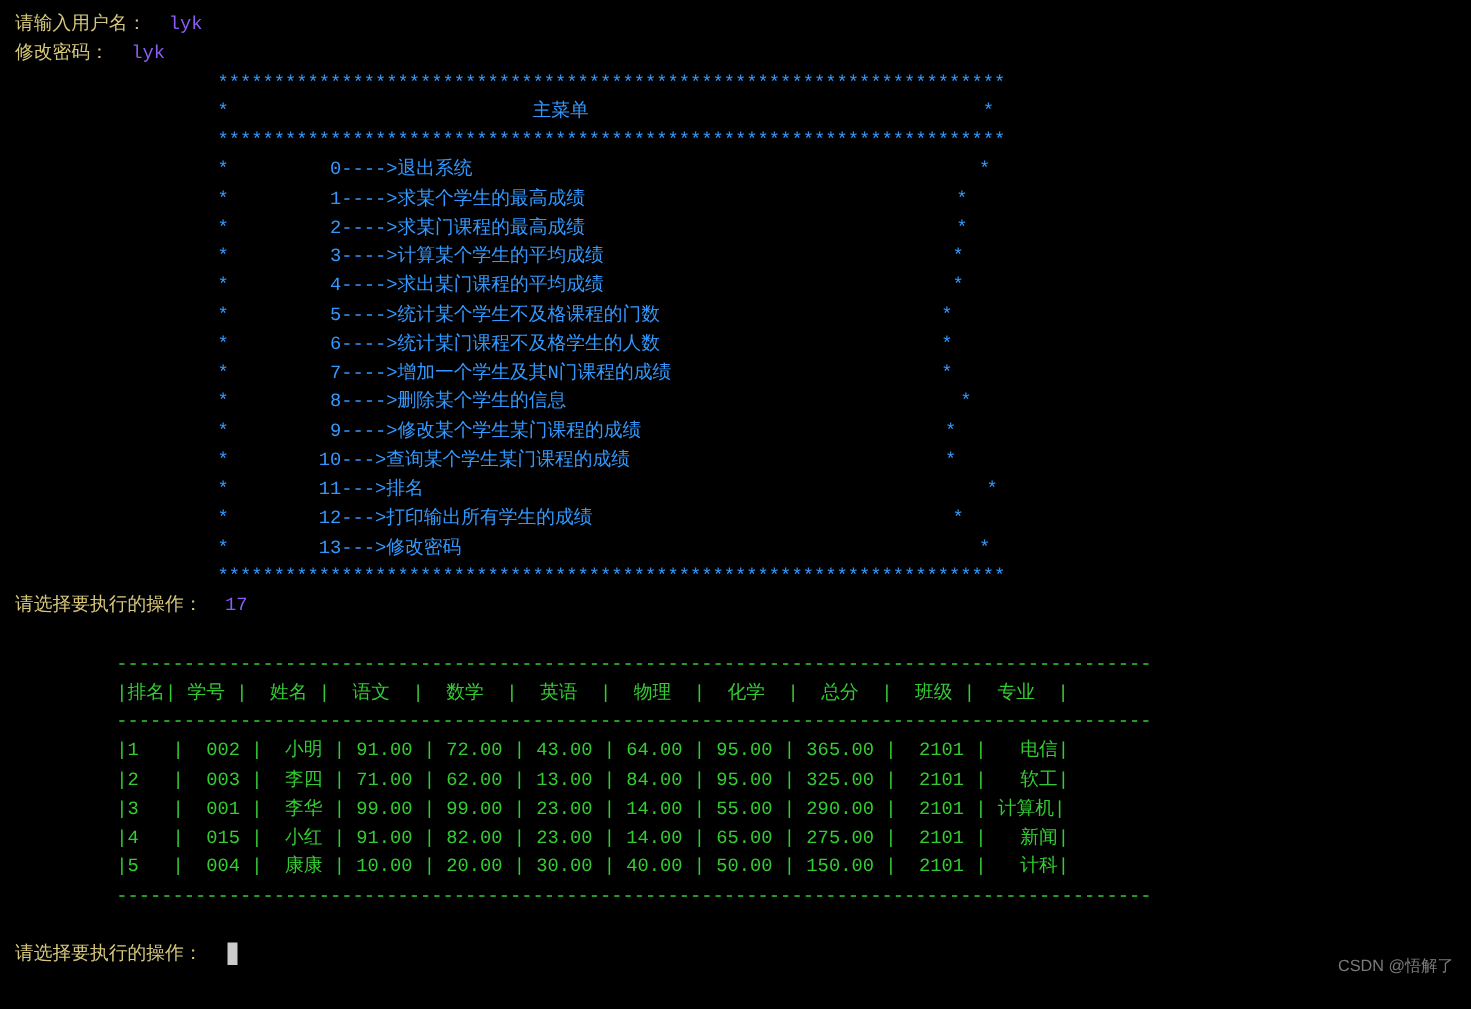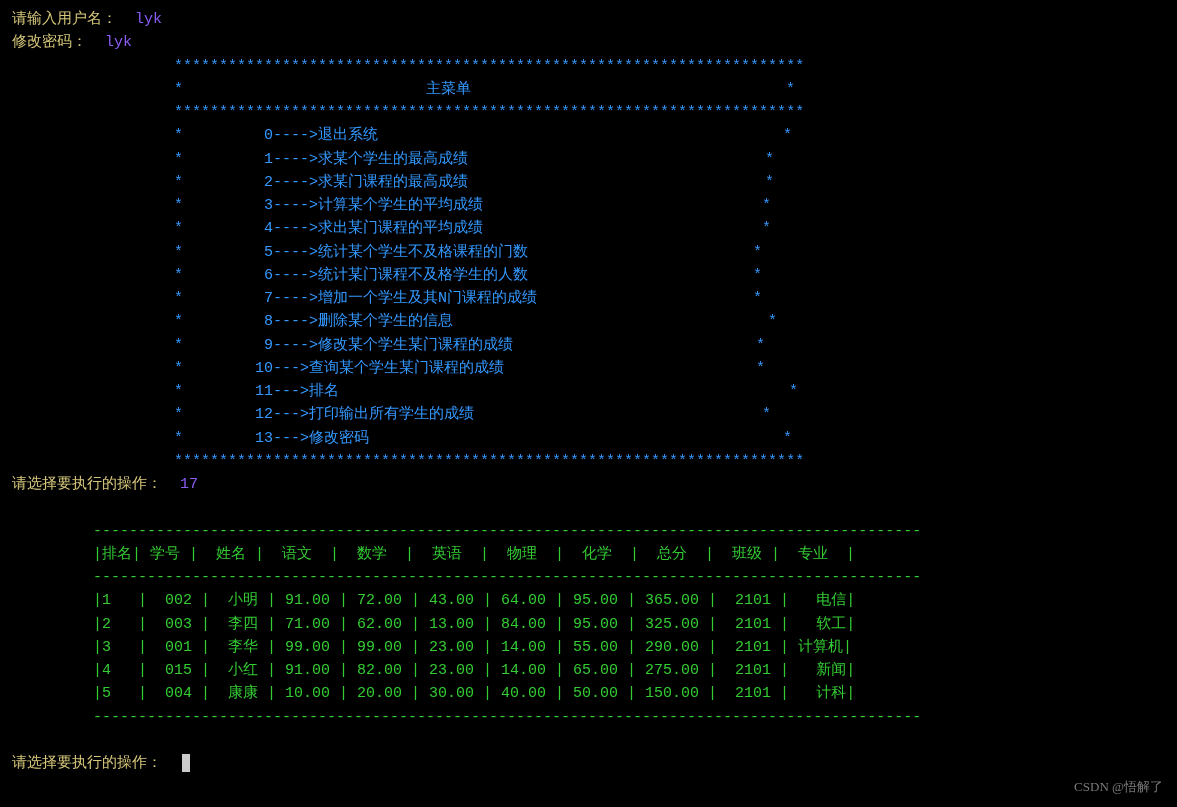--- a/index.html
+++ b/index.html
@@ -25,24 +25,24 @@
     display: inline-block;
     vertical-align: text-bottom;
     width: 8px;
     height: 18px;
     background: #cccccc;
     margin-left: 2px;
   }
   .watermark {
     position: absolute;
     right: 14px;
-    bottom: 10px;
+    bottom: 24px;
     color: #7a7a7a;
     font-size: 13px;
-    font-family: Liberation Serif, serif;
+    font-family: Liberation Sans, sans-serif;
   }
 </style>
 </head>
 <body>
 
 <div class="prompt-line"><span class="prompt-yellow">请输入用户名：</span>  <span class="input-white">lyk</span></div>
 <div class="prompt-line"><span class="prompt-yellow">修改密码：</span>  <span class="input-white">lyk</span></div>
 
 <div class="menu" id="menu-block">                  **********************************************************************
                   *                           主菜单                                   *

